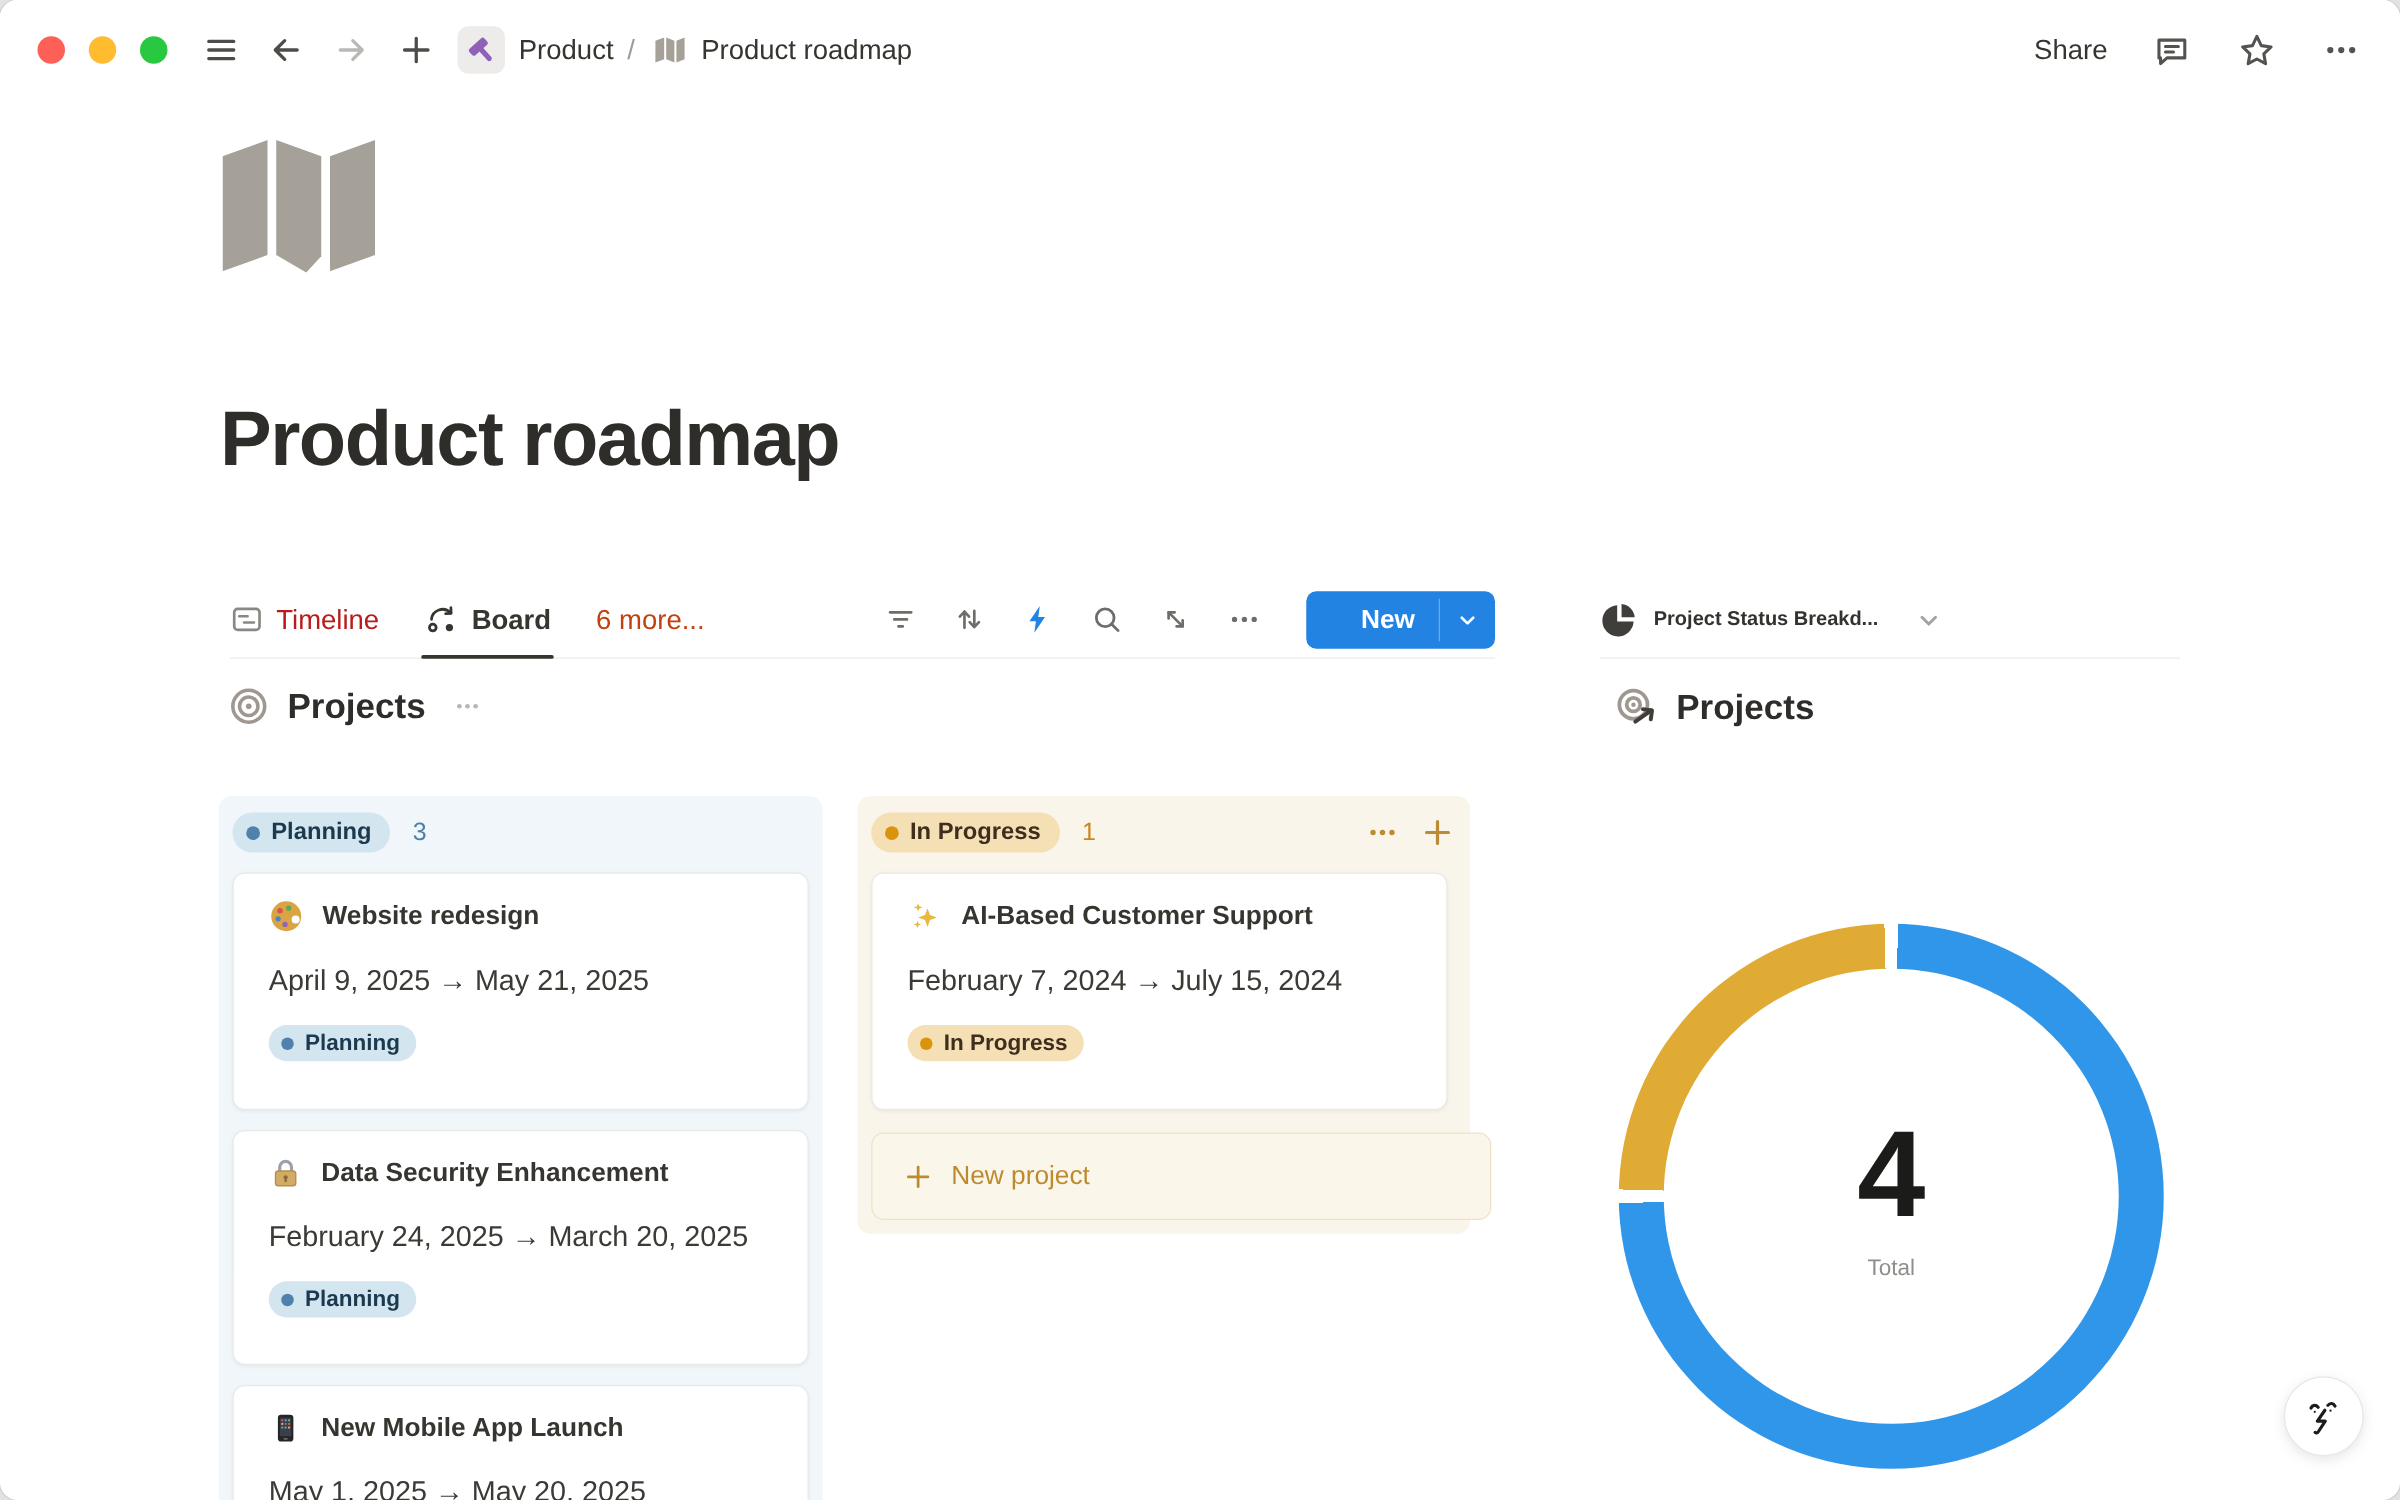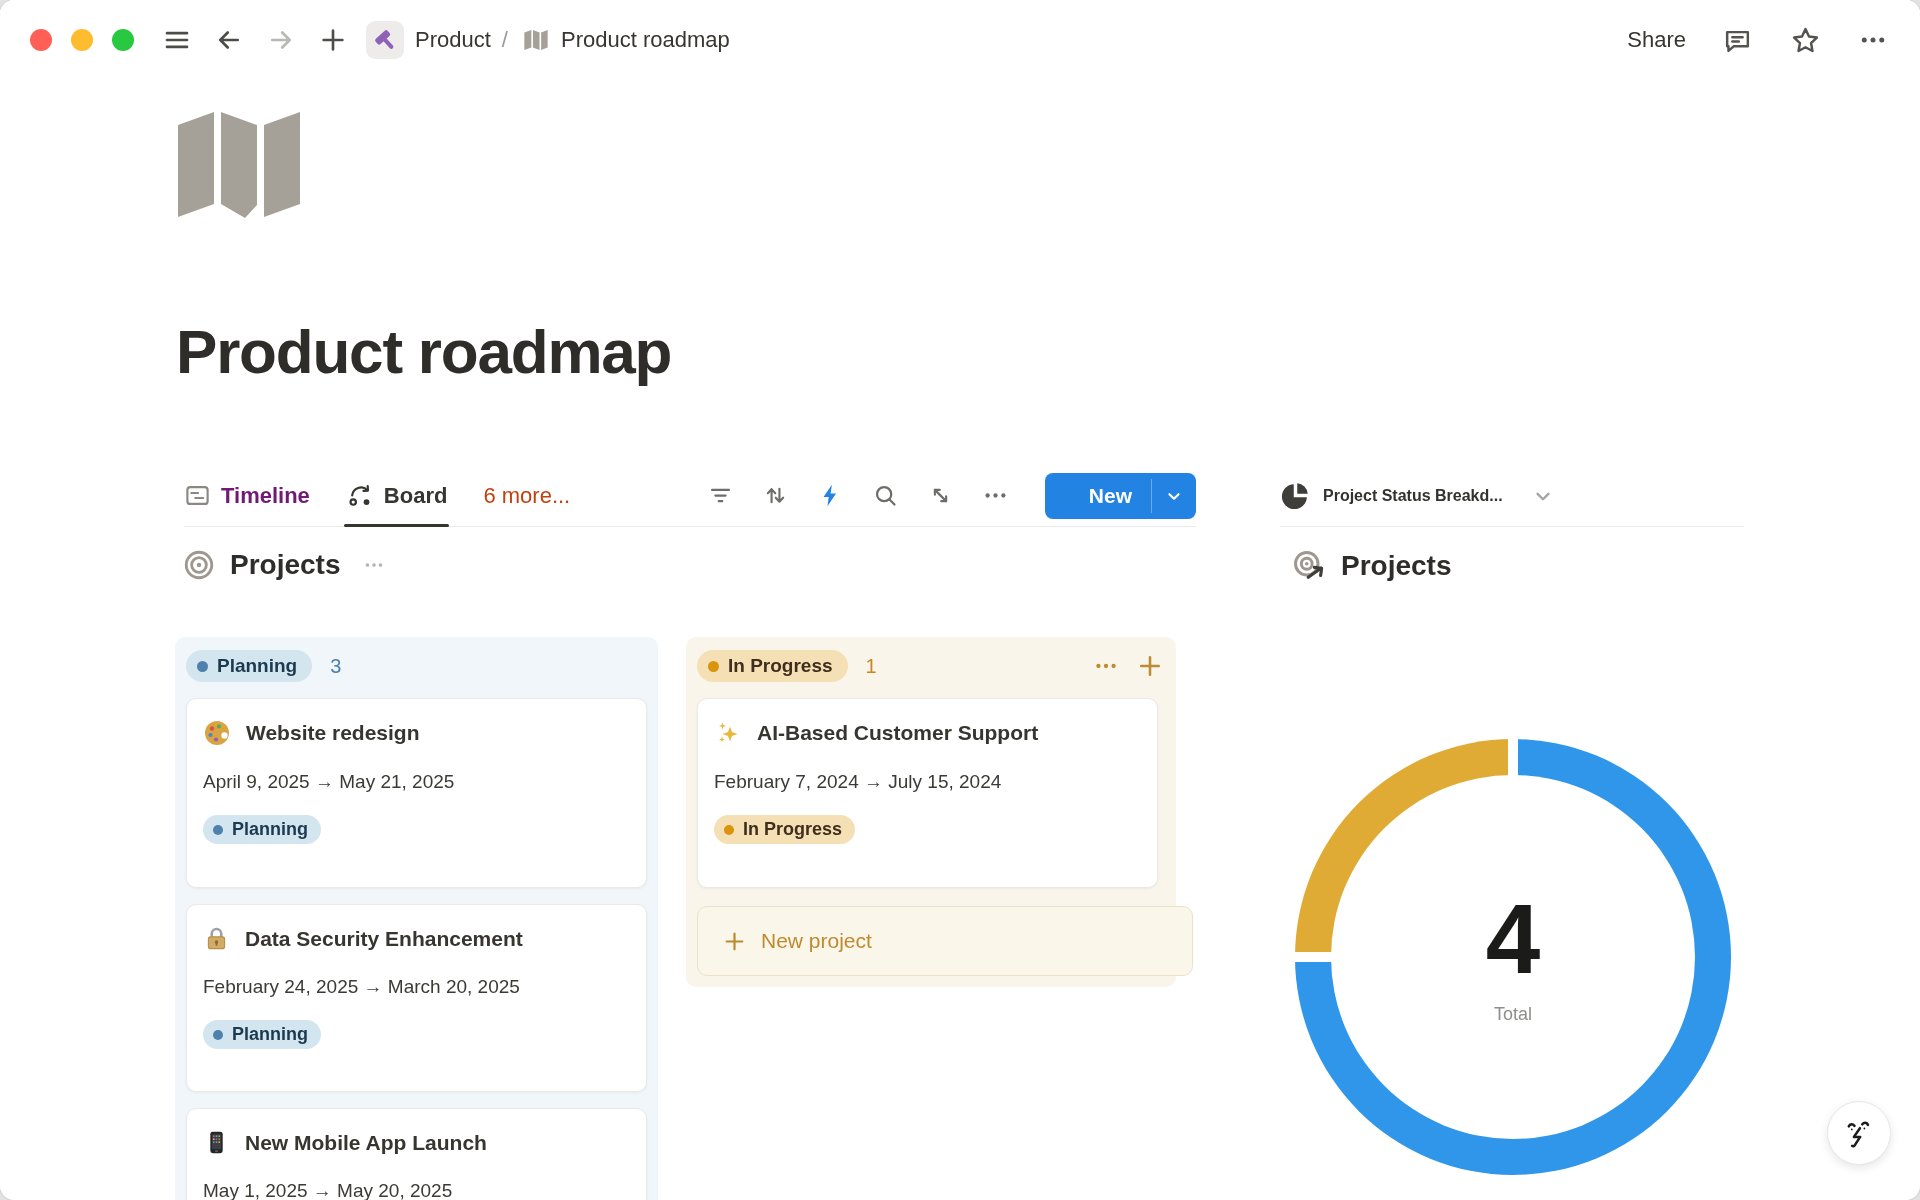--- a/index.html
+++ b/index.html
@@ -22,21 +22,21 @@
   .share { font-size:22px; color:#37352F; cursor:pointer; }
 
   
   .page-icon { position:absolute; left:178px; top:112px; cursor:pointer; }
   .page-title { position:absolute; left:176px; top:316px; font-size:62px; font-weight:700; letter-spacing:-1.2px; color:#2E2D29; }
 
   
   .tabrow { position:absolute; left:184px; top:465px; width:1012px; height:62px; display:flex; align-items:center; border-bottom:1px solid #ECEBE9; }
   .tab { display:flex; align-items:center; gap:10px; font-size:22px; cursor:pointer; height:100%; position:relative; }
   .tab + .tab { margin-left:36px; }
-  .tab.inactive { color:#701a75; font-weight:700; }
+  .tab.inactive { color:#b91c1c; font-weight:400; }
   .tab.active { color:#37352F; font-weight:600; }
   .tab.active::after { content:""; position:absolute; left:-2px; right:-2px; bottom:-1px; height:3px; border-radius:2px; background:#37352F; }
   .tab-more { margin-left:36px; font-size:22px; color:#c2410c; cursor:pointer; }
   .toolbar { margin-left:auto; display:flex; align-items:center; gap:27px; }
   .tool { width:28px; height:28px; display:flex; align-items:center; justify-content:center; cursor:pointer; }
   .btn-new { margin-left:8px; display:flex; align-items:stretch; background:#2383E2; border-radius:8px; height:46px; overflow:hidden; cursor:pointer;padding-left:25px; }
   .btn-new-main { display:flex; align-items:center; padding:0 19px; color:#fff; font-size:21px; font-weight:600; }
   .btn-new-sep { width:1px; background:rgba(255,255,255,.32); margin:6px 0; }
   .btn-new-chev { display:flex; align-items:center; padding:0 11px; }
 
@@ -64,24 +64,24 @@
   .pill-blue { background:#D3E5EF; color:#1B3A4F; }
   .pill-blue .dot { background:#4E81AB; }
   .pill-yellow { background:#F5E0B6; color:#3F2E1D; }
   .pill-yellow .dot { background:#D9930D; }
   .col-count { margin-left:18px; font-size:20px; font-weight:500; }
   .count-blue { color:#4B80A9; }
   .count-amber { color:#C9881F; }
   .col-actions { margin-left:auto; display:flex; align-items:center; gap:18px; }
   .col-actions .tool { width:26px; height:26px; }
 
-  .card { position:absolute; left:11px; width:461px; background:#fff; border:1px solid #EAE9E6; border-radius:10px; box-shadow:0 1px 3px rgba(15,15,15,.05); padding:20px 16px; cursor:pointer; }
+  .card { position:absolute; left:11px; width:461px; background:#fff; border:1px solid #EAE9E6; border-radius:10px; box-shadow:0 1px 3px rgba(15,15,15,.05); padding:20px 28px; cursor:pointer; }
   .card-title-row { display:flex; align-items:center; gap:15px; }
   .card-title { font-size:21px; font-weight:600; color:#37352F; }
-  .card-date { margin-top:24px; font-size:19px; color:#3B3A35; }
+  .card-date { margin-top:24px; font-size:23px; color:#3B3A35; }
   .card-pill-row { margin-top:22px; }
 
   .new-project { position:absolute; left:11px; top:269px; width:496px; height:70px; border:1px solid #EDE2C6; background:#FBF6EA; border-radius:10px; display:flex; align-items:center; gap:14px; padding:0 24px; cursor:pointer; }
   .new-project span { font-size:21px; font-weight:500; color:#BE8A2E; }
 
   
   .donut { position:absolute; left:1295px; top:739px; width:436px; height:436px; border-radius:50%; cursor:pointer; }
   .donut::after { content:""; position:absolute; inset:36px; background:#fff; border-radius:50%; }
   .donut-center { position:absolute; inset:0; display:flex; flex-direction:column; align-items:center; justify-content:center; z-index:2; }
   .donut-number { font-size:98px; font-weight:600; color:#1B1B19; line-height:1; }

